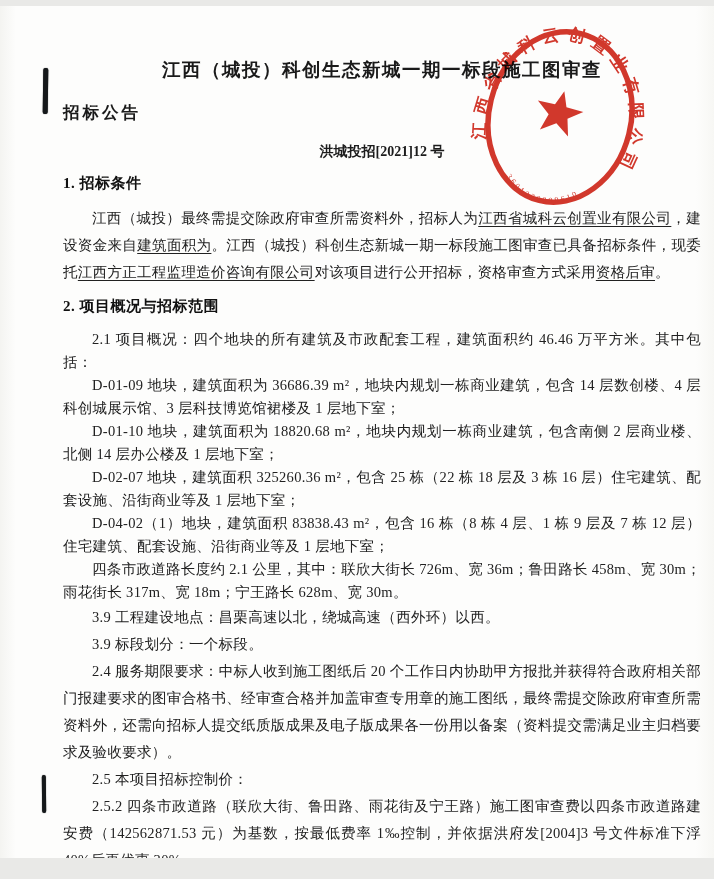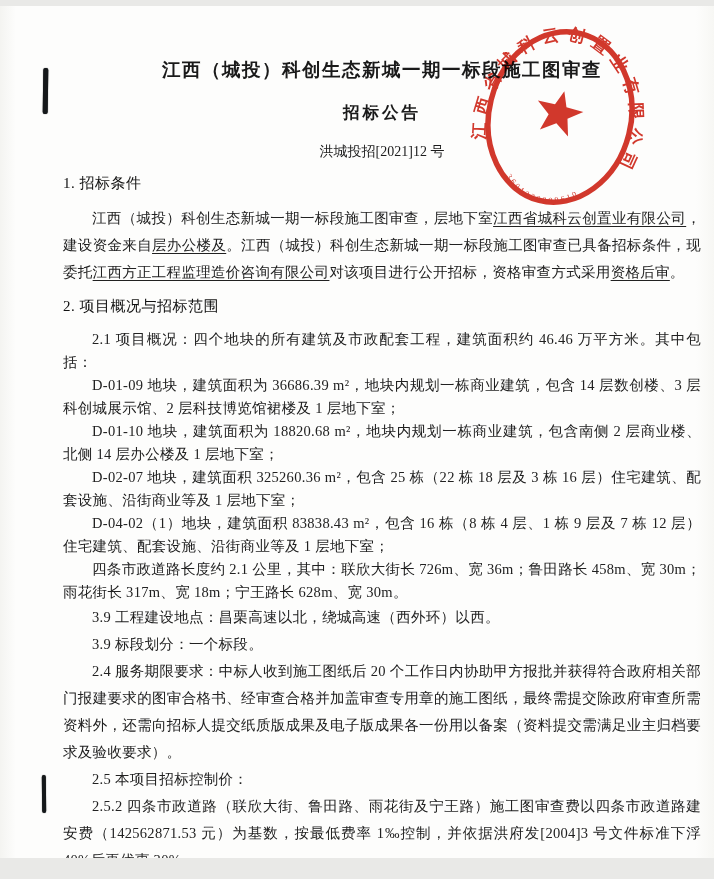--- a/index.html
+++ b/index.html
@@ -12,29 +12,29 @@
     font-family:"Liberation Serif","DejaVu Serif",serif;
     color:#212121;
     padding-left:25px;
   }
   .content{padding:52px 38px 0 38px;}
   .title{
     margin:0;font-size:18.5px;font-weight:700;text-align:center;
     letter-spacing:1.5px;line-height:24px;color:#1a1a1a;
   }
   .subtitle{
-    margin:20px 0 0 0;font-size:16.5px;font-weight:700;text-align:center;
+    margin:20px 0 0 0;font-size:16.5px;font-weight:700;
     letter-spacing:3px;line-height:22px;color:#1a1a1a;
   }
   .docnum{
-    margin-top:18px;font-size:14px;text-align:center;line-height:19px;color:#1c1c1c;
+    margin-top:18px;font-size:14px;text-align:center;line-height:19px;color:#1c1c1c;font-weight:bold;
   }
   #blocks{margin-top:12px;}
   .heading{
-    font-size:15px;font-weight:400;line-height:20px;color:#111;
+    font-size:15px;font-weight:700;line-height:20px;color:#111;
     margin:10px 0 12px 0;letter-spacing:.5px;
   }
   .heading:first-child{margin-top:0;}
   .para{
     margin:0;font-size:14.5px;line-height:27px;
     text-align:justify;text-justify:inter-ideograph;
     text-indent:2em;letter-spacing:.3px;
   }
   .para.tight{line-height:23px;}
   .u{text-decoration:underline;text-underline-offset:3px;}
@@ -55,24 +55,24 @@
 <div class="page">
   <div class="scan-mark mark1"></div>
   <div class="scan-mark mark2"></div>
 
   <div class="content">
     <h1 class="title">江西（城投）科创生态新城一期一标段施工图审查</h1>
     <h2 class="subtitle">招标公告</h2>
     <div class="docnum">洪城投招[2021]12 号</div>
     <div id="blocks">
         <div class="heading"><span>1. 招标条件</span></div>
-        <p class="para"><span>江西（城投）科创生态新城一期一标段施工图审查，层地下室</span><span class="u">江西省城科云创置业有限公司</span><span>，建设资金来自</span><span class="u">层办公楼及</span><span>。江西（城投）科创生态新城一期一标段施工图审查已具备招标条件，现委托</span><span class="u">江西方正工程监理造价咨询有限公司</span><span>对该项目进行公开招标，资格审查方式采用</span><span class="u">资格后审</span><span>。</span></p>
+        <p class="para"><span>江西（城投）最终需提交除政府审查所需资料外，招标人为</span><span class="u">江西省城科云创置业有限公司</span><span>，建设资金来自</span><span class="u">建筑面积为</span><span>。江西（城投）科创生态新城一期一标段施工图审查已具备招标条件，现委托</span><span class="u">江西方正工程监理造价咨询有限公司</span><span>对该项目进行公开招标，资格审查方式采用</span><span class="u">资格后审</span><span>。</span></p>
         <div class="heading"><span>2. 项目概况与招标范围</span></div>
         <p class="para tight"><span>2.1 项目概况：四个地块的所有建筑及市政配套工程，建筑面积约 46.46 万平方米。其中包括：</span></p>
-        <p class="para tight"><span>D-01-09 地块，建筑面积为 36686.39 m²，地块内规划一栋商业建筑，包含 14 层数创楼、3 层科创城展示馆、2 层科技博览馆裙楼及 1 层地下室；</span></p>
+        <p class="para tight"><span>D-01-09 地块，建筑面积为 36686.39 m²，地块内规划一栋商业建筑，包含 14 层数创楼、4 层科创城展示馆、3 层科技博览馆裙楼及 1 层地下室；</span></p>
         <p class="para tight"><span>D-01-10 地块，建筑面积为 18820.68 m²，地块内规划一栋商业建筑，包含南侧 2 层商业楼、北侧 14 层办公楼及 1 层地下室；</span></p>
         <p class="para tight"><span>D-02-07 地块，建筑面积 325260.36 m²，包含 25 栋（22 栋 18 层及 3 栋 16 层）住宅建筑、配套设施、沿街商业等及 1 层地下室；</span></p>
         <p class="para tight"><span>D-04-02（1）地块，建筑面积 83838.43 m²，包含 16 栋（8 栋 4 层、1 栋 9 层及 7 栋 12 层）住宅建筑、配套设施、沿街商业等及 1 层地下室；</span></p>
         <p class="para tight"><span>四条市政道路长度约 2.1 公里，其中：联欣大街长 726m、宽 36m；鲁田路长 458m、宽 30m；雨花街长 317m、宽 18m；宁王路长 628m、宽 30m。</span></p>
         <p class="para"><span>3.9 工程建设地点：昌栗高速以北，绕城高速（西外环）以西。</span></p>
         <p class="para"><span>3.9 标段划分：一个标段。</span></p>
         <p class="para"><span>2.4 服务期限要求：中标人收到施工图纸后 20 个工作日内协助甲方报批并获得符合政府相关部门报建要求的图审合格书、经审查合格并加盖审查专用章的施工图纸，最终需提交除政府审查所需资料外，还需向招标人提交纸质版成果及电子版成果各一份用以备案（资料提交需满足业主归档要求及验收要求）。</span></p>
         <p class="para"><span>2.5 本项目招标控制价：</span></p>
         <p class="para"><span>2.5.2 四条市政道路（联欣大街、鲁田路、雨花街及宁王路）施工图审查费以四条市政道路建安费（142562871.53 元）为基数，按最低费率 1‰控制，并依据洪府发[2004]3 号文件标准下浮 40%后再优惠 30%</span></p>
       </div>

